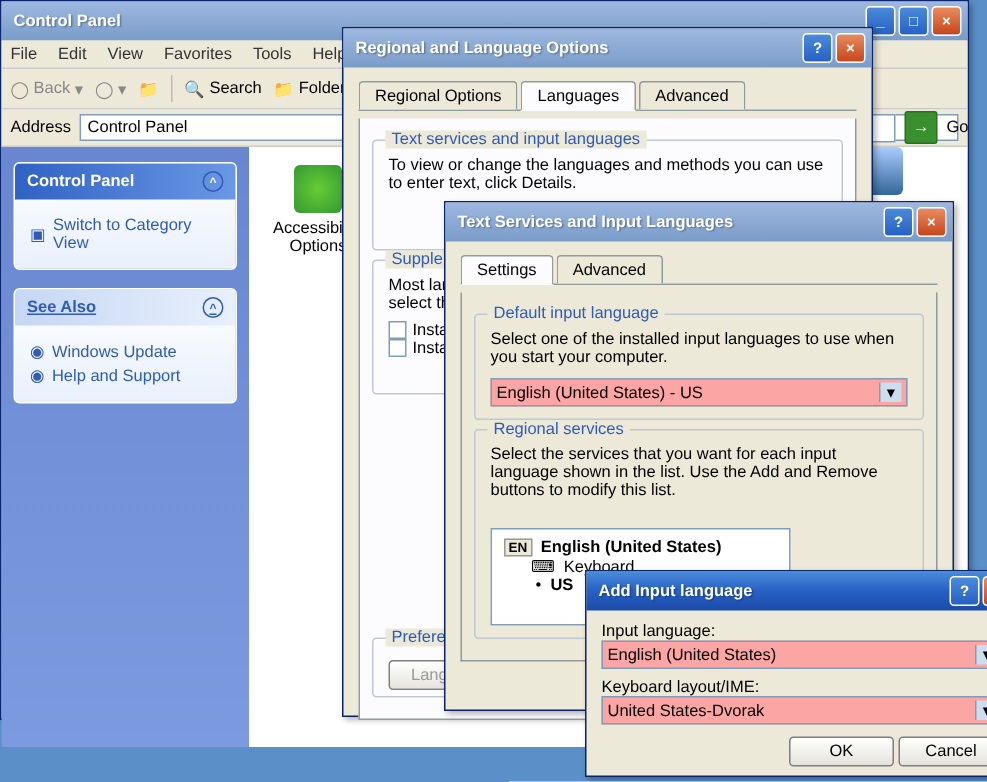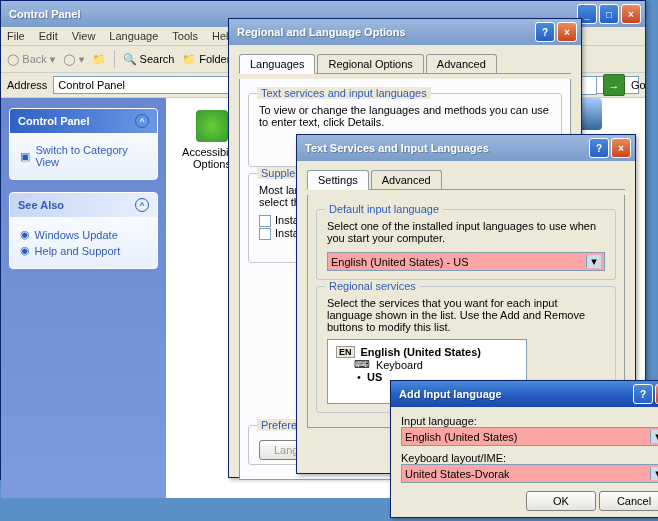--- a/index.html
+++ b/index.html
@@ -21,21 +21,21 @@
 .toolbar { background:#ece9d8; border-bottom:1px solid #ccc; padding:4px 6px; display:flex; align-items:center; gap:8px; }
 .tbtn { display:flex; align-items:center; gap:3px; color:#888; cursor:pointer; }
 .tbtn.active { color:#000; }
 .addrbar { background:#ece9d8; border-bottom:1px solid #ccc; padding:3px 6px; display:flex; align-items:center; gap:6px; }
 .addrbar input { flex:1; border:1px solid #7f9db9; padding:2px 4px; background:#fff; }
 
 .cp-body { display:flex; height:400px; }
 .cp-side { width:165px; padding:10px 8px; background:linear-gradient(to bottom,#6887d0,#7b9ae0); }
 .panel { background:linear-gradient(to bottom,#fff,#e8f0fc); border:1px solid #fff; border-radius:4px; margin-bottom:12px; overflow:hidden; }
 .panel-hd { background:linear-gradient(to right,#2f62c4,#6b98e5); color:#fff; padding:5px 8px; font-weight:bold; display:flex; justify-content:space-between; align-items:center; }
-.panel-hd.light { background:linear-gradient(to right,#c6d7f4,#e8f0fc); color:#2f5bb7; }
+.panel-hd.light { background:linear-gradient(to right,#c6d7f4,#e8f0fc); color:#2f5bb7;text-decoration:underline; }
 .panel-bd { padding:8px 10px; font-size:11px; }
 .panel-bd div { display:flex; align-items:center; gap:5px; color:#2f5bb7; margin:3px 0; cursor:pointer; }
 .chip { width:14px; height:14px; border:1px solid #2f5bb7; border-radius:50%; display:flex; align-items:center; justify-content:center; font-size:8px; }
 
 .cp-icons { flex:1; background:#fff; padding:12px; display:flex; flex-wrap:wrap; align-content:flex-start; gap:18px 10px; }
 .cp-icon { width:68px; text-align:center; cursor:pointer; font-size:10px; color:#000; }
 .cp-icon .ic { width:32px; height:32px; margin:0 auto 4px; border-radius:4px; }
 
 
 .dlg-body { padding:8px 10px; }
@@ -74,21 +74,21 @@
   <div class="titlebar inactive">
     <span class="ttl">Control Panel</span>
     <span class="winbtn other">_</span>
     <span class="winbtn other">□</span>
     <span class="winbtn close">×</span>
   </div>
   <div class="menubar">
     <span>File</span>
     <span>Edit</span>
     <span>View</span>
-    <span>Language</span>
+    <span>Favorites</span>
     <span>Tools</span>
     <span>Help</span>
   </div>
   <div class="toolbar">
     <span class="tbtn">◯ <span>Back</span> ▾</span>
     <span class="tbtn">◯ ▾</span>
     <span class="tbtn">📁</span>
     <span style="border-left:1px solid #bbb;height:18px"></span>
     <span class="tbtn active">🔍 <span>Search</span></span>
     <span class="tbtn active">📁 <span>Folders</span></span>
@@ -137,22 +137,22 @@
 <div class="cp-icon" style="position:absolute;left:552px;top:98px"><div class="ic ic-display"></div><span>Display</span></div>
 
 <div class="win" style="left:228px; top:18px; width:354px; height:460px;">
   <div class="titlebar inactive">
     <span class="ttl">Regional and Language Options</span>
     <span class="winbtn help">?</span>
     <span class="winbtn close">×</span>
   </div>
   <div class="dlg-body">
     <div class="tabrow">
+      <div class="tab">Regional Options</div>
       <div class="tab active">Languages</div>
-      <div class="tab">Regional Options</div>
       <div class="tab">Advanced</div>
     </div>
     <div style="background:#fcfcfe;border:1px solid #919b9c;border-top:none;padding:8px;">
       <div class="group">
         <div class="group-label">Text services and input languages</div>
         <div style="margin-bottom:10px">To view or change the languages and methods you can use to enter text, click Details.</div>
         <div style="text-align:right"><button class="btn">Details...</button></div>
       </div>
       <div class="group" style="height:90px">
         <div class="group-label">Supplemen</div>
@@ -185,21 +185,21 @@
       <div class="group">
         <div class="group-label">Default input language</div>
         <div style="margin-bottom:8px">Select one of the installed input languages to use when you start your computer.</div>
         <div class="combo">
             <span>English (United States) - US</span>
             <span class="arr">▾</span>
           </div>
       </div>
       <div class="group">
         <div class="group-label">Regional services</div>
-        <div style="margin-bottom:6px">Select the services that you want for each input language shown in the list. Use the Add and Remove buttons to modify this list.</div>
+        <div style="margin-bottom:19px">Select the services that you want for each input language shown in the list. Use the Add and Remove buttons to modify this list.</div>
         <div style="display:flex;gap:8px">
           <div class="tree" style="flex:1">
             <div class="ln1">
                 <span class="tag">EN</span>
                 <span>English (United States)</span>
               </div>
             <div class="ln2">
                 <span>⌨</span>
                 <span>Keyboard</span>
               </div>

